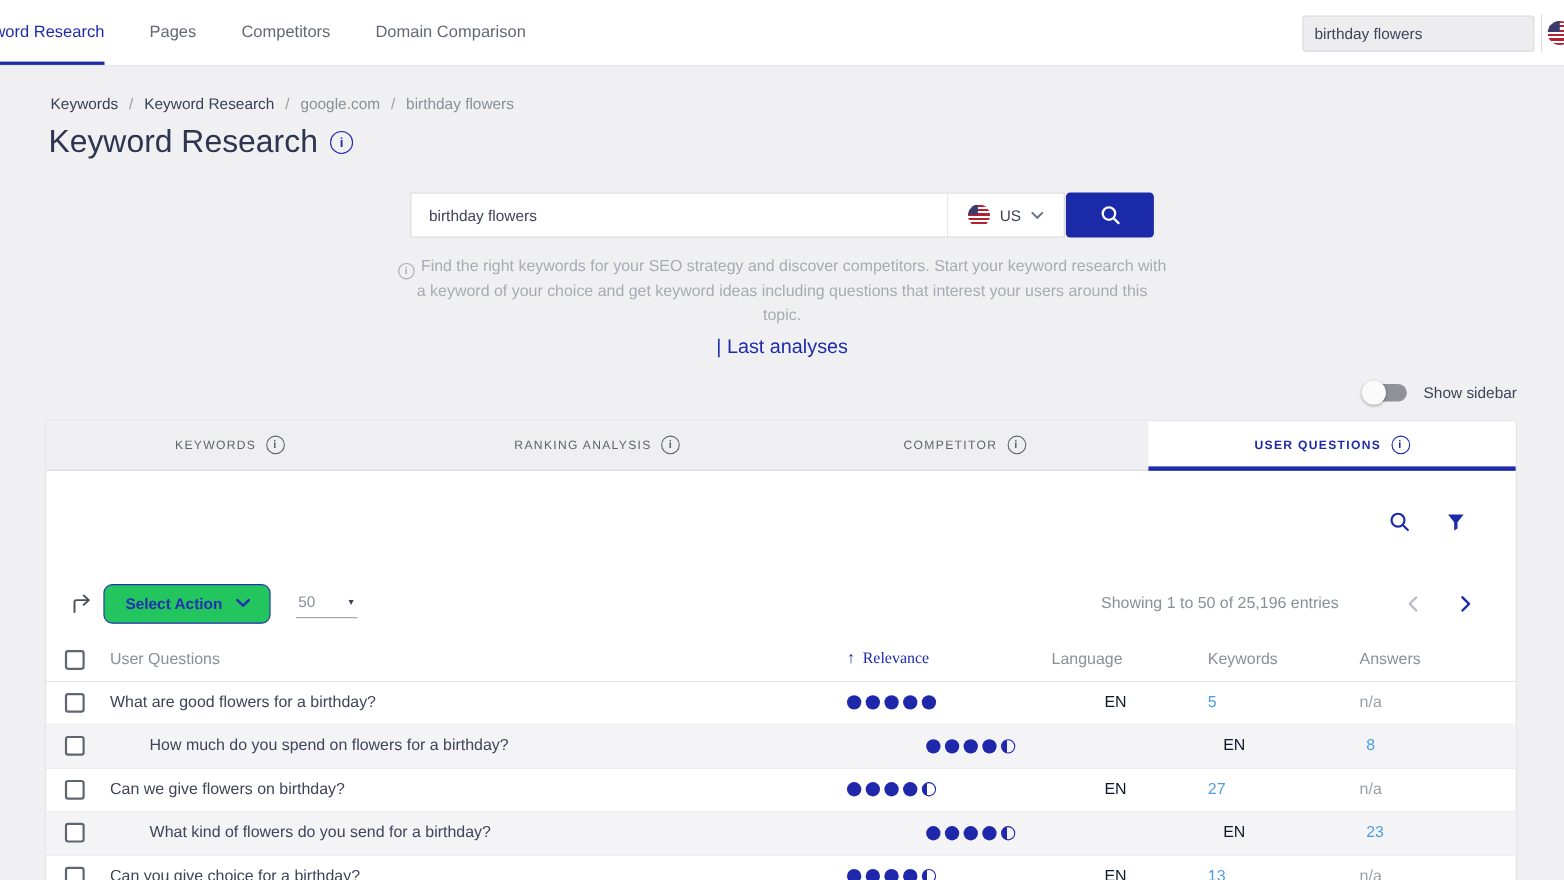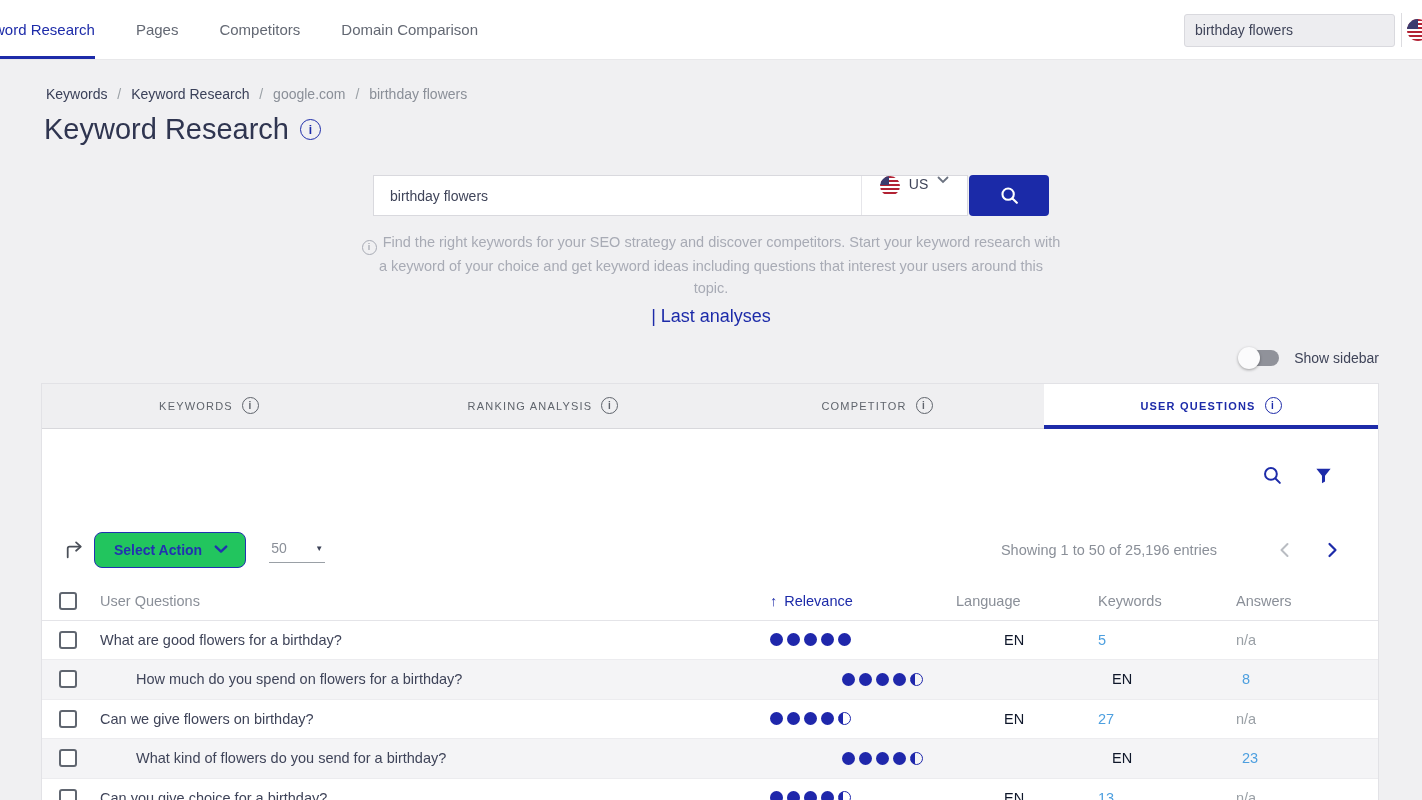--- a/index.html
+++ b/index.html
@@ -42,21 +42,21 @@
            font-size:10px; font-weight:700; font-style:normal; flex:none; }
   .i-ico::before { content:"i"; }
   .i-ico.big { width:21px; height:21px; font-size:12px; color:#1d2ba9; }
   .i-ico.gray { color:#a8abb5; width:15px; height:15px; font-size:9px; margin-right:6px; vertical-align:-3px; }
 
   
   .search-row { margin-top:29px; display:flex; justify-content:center; align-items:stretch; }
   .search-bar { display:flex; align-items:stretch; background:#fff; border:1px solid #d9d9de; height:41px; }
   .kw-input { width:487px; border:none; outline:none; font-size:14px; color:#3f4459;
               padding:0 16px; font-family:inherit; background:transparent; }
-  .country-select { width:106px; border-left:1px solid #e6e6ea; display:flex; align-items:flex-start;
+  .country-select { width:106px; border-left:1px solid #e6e6ea; display:flex; align-items:center;
                     justify-content:center; gap:9px; font-size:14px; color:#3f4459; cursor:pointer; }
   .search-btn { width:80px; height:41px; background:#1b2aa8; color:#fff; border:none; border-radius:4px;
                 margin-left:1px; display:flex; align-items:center; justify-content:center; cursor:pointer; }
   .desc { margin:15px auto 0; max-width:700px; text-align:center;
           font-size:14.5px; line-height:22px; color:#a8abb5; }
   .last-analyses { display:block; text-align:center; margin-top:7px; font-size:18px;
                    color:#1d2ba9; font-weight:500; text-decoration:none; cursor:pointer; }
 
   
   .toggle-row { display:flex; justify-content:flex-end; gap:15px;
@@ -92,21 +92,21 @@
   .spacer { flex:1; }
   .showing { font-size:14.5px; color:#8a8f98; margin-right:62px; }
   .pg-chev { cursor:pointer; display:flex; margin-left:0; }
   .pg-chev.prev { color:#b9bcc2; margin-right:37px; }
   .pg-chev.next { color:#1d2ba9; }
 
   
   .table { margin-top:14px; font-size:14.5px; }
   .tgrid { display:grid; grid-template-columns:58px 670px 186px 142px 138px 1fr; align-items:center; }
   .thead { height:39px; color:#8a8f98; border-bottom:1px solid #e4e4e8; }
-  .thead .c-rel { color:#1d2ba9; font-weight:500; }
+  .thead .c-rel { color:#1d2ba9; font-weight:500;font-family:Liberation Serif, serif; }
   .sort-arrow { margin-right:7px; font-weight:400; }
   .trow { height:39.5px; border-bottom:1px solid #ececef; color:#3f4459; }
   .trow.alt { background:#f4f4f6;gap:36px; }
   .checkbox { width:18px; height:18px; border:2px solid #606670; border-radius:3px; background:#fff;
               margin-left:17px; display:block; cursor:pointer; }
   .c-lang { color:#0f172a;margin-left:48px; }
   .numlink { color:#4d9fdf; font-weight:500; text-decoration:none; cursor:pointer; }
   .numlink.muted { color:#9aa0a6; font-weight:400; cursor:default; }
   .dots { display:flex; align-items:center; gap:4px; }
   .dot { width:13px; height:13px; border-radius:50%; flex:none; }

